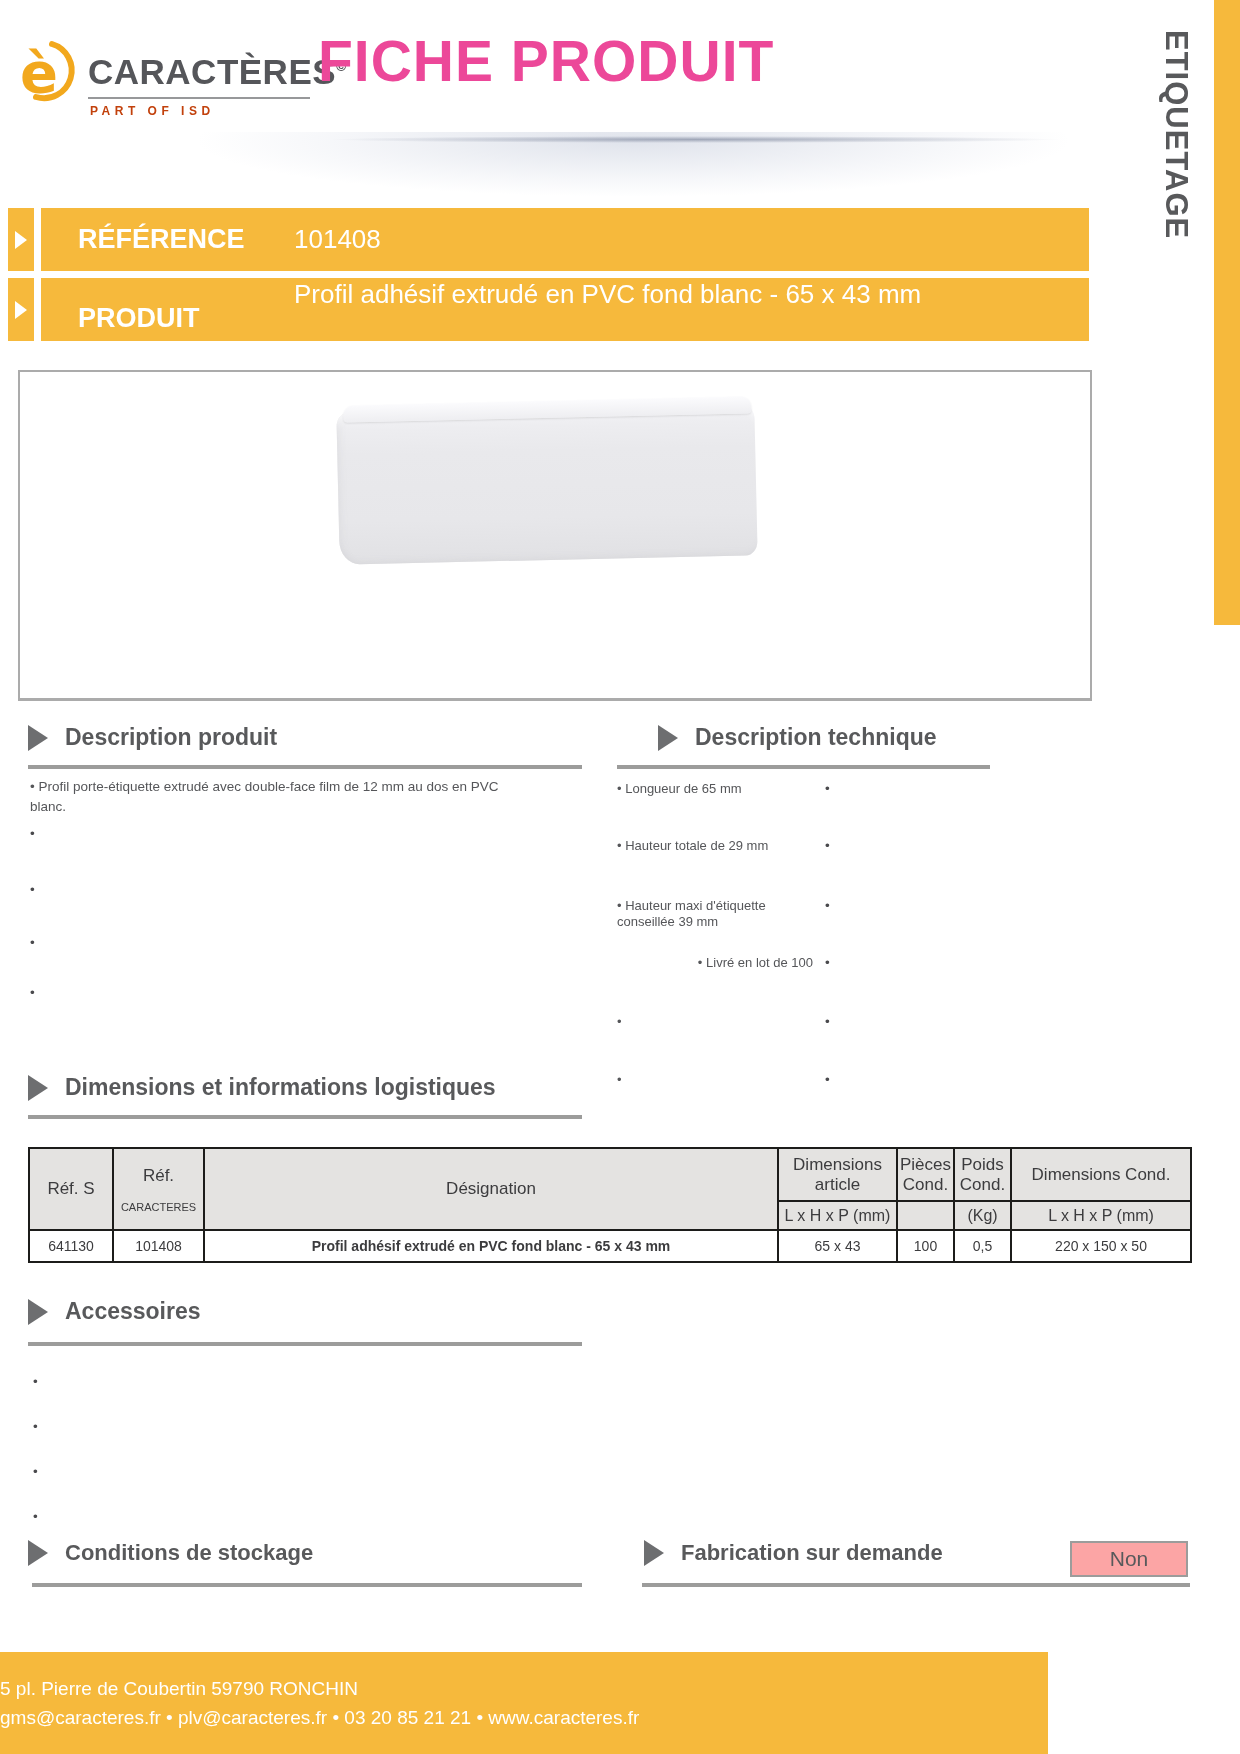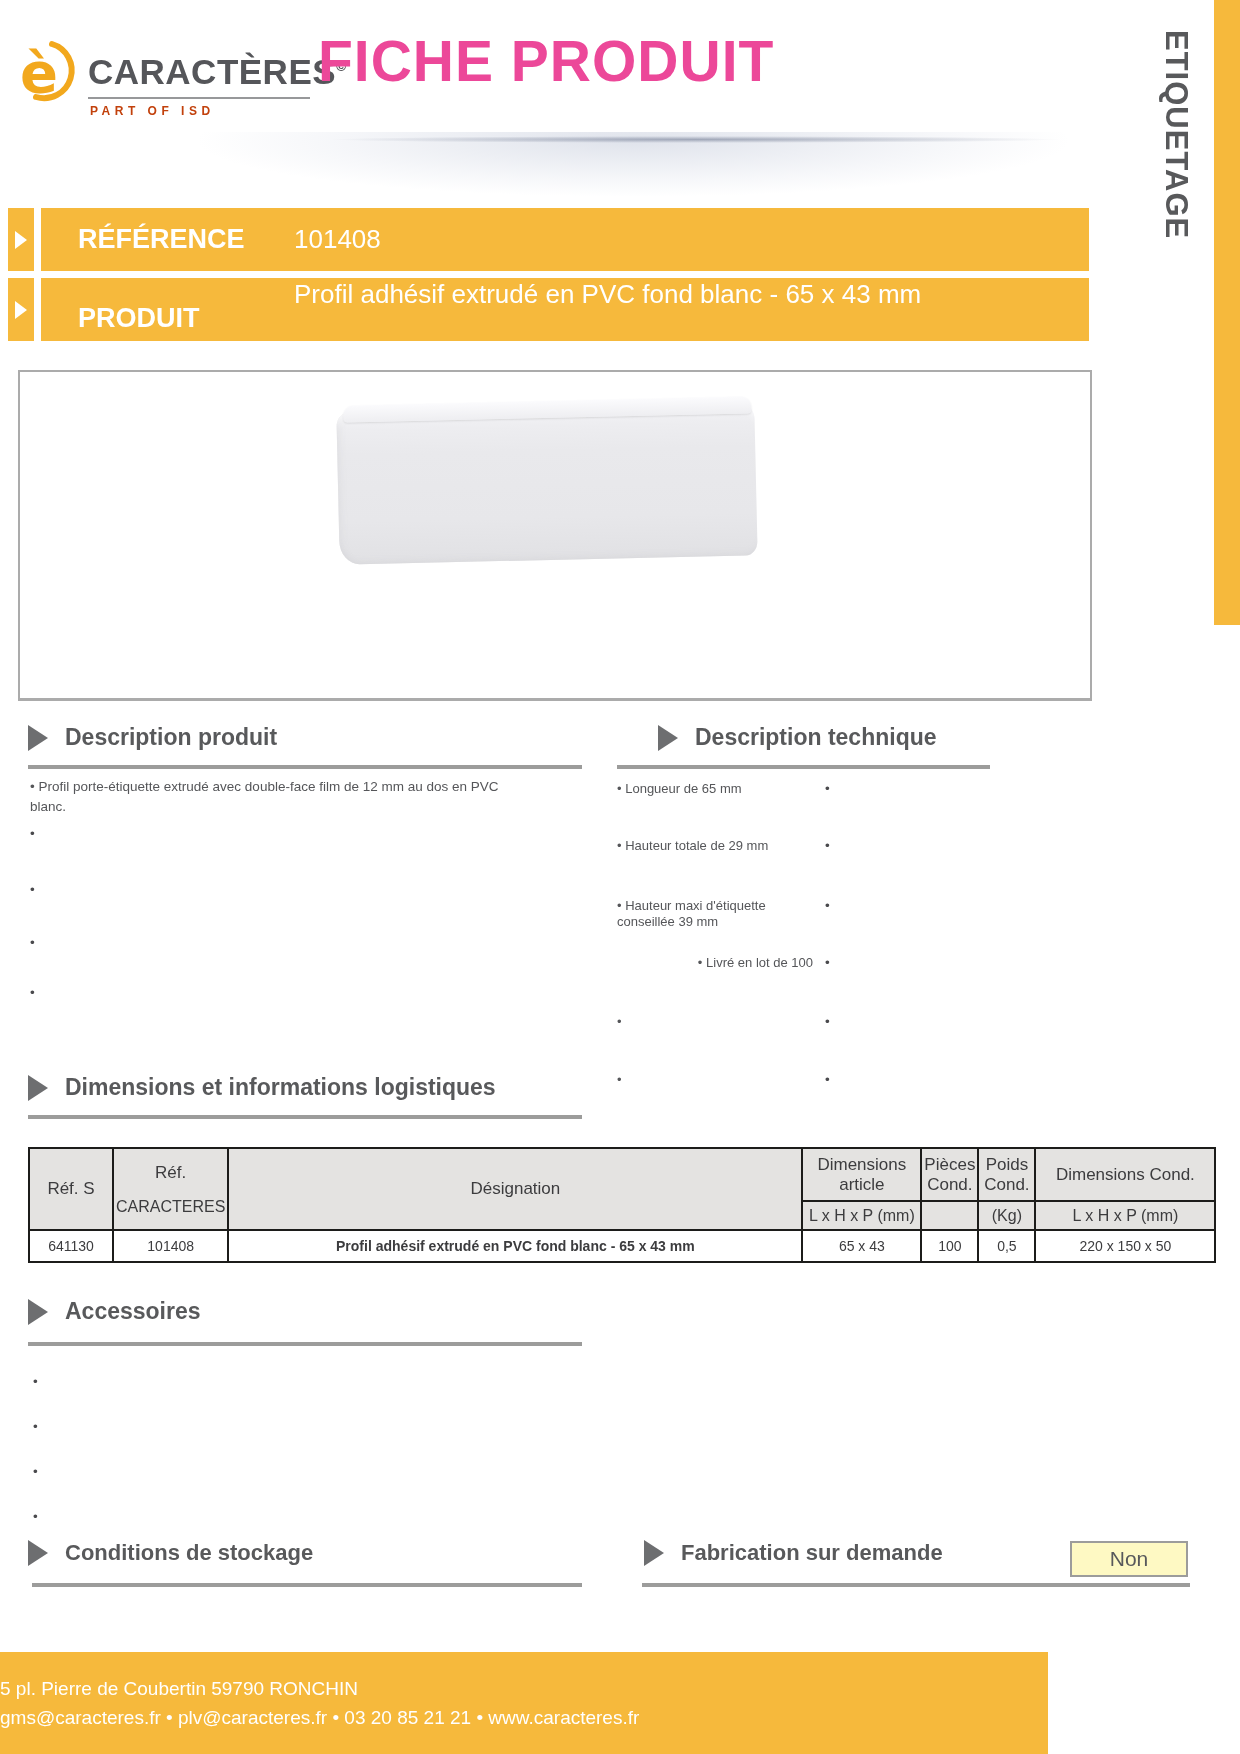--- a/index.html
+++ b/index.html
@@ -57,25 +57,25 @@
   .bullet-par { position:absolute; left:30px; width:505px; }
   .lone-bullet { position:absolute; font-size:13.5px; color:#4a4a4d; }
   .tech-row-left { position:absolute; left:617px; width:196px; font-size:13px; line-height:16px; color:#555659; }
   .tech-row-right { position:absolute; left:825px; font-size:13.5px; color:#4a4a4d; }
   
   .log-table { position:absolute; left:28px; top:1147px; border-collapse:collapse; table-layout:fixed; }
   .log-table th, .log-table td { border:2px solid #1c1c1a; text-align:center; vertical-align:middle; padding:0 2px; overflow:hidden; }
   .log-table th { background:#E4E3E1; font-weight:normal; font-size:17px; color:#3c3c3e; }
   .log-table .sub { font-size:16px; height:27px; }
   .log-table td { background:#ffffff; font-size:14px; color:#3c3c3e; height:30px; }
-  .hdr-small { font-size:16px; display:block; margin-top:15px;text-align:center; }
+  .hdr-small { font-size:11px; display:block; margin-top:15px;text-align:center; }
   .cell-designation { font-weight:bold; }
   
   .non-box { position:absolute; left:1070px; top:1541px; width:114px; height:32px; border:2px solid #9c9c9b;
-    display:flex; align-items:center; justify-content:center; font-size:21px; color:#58595B; background:#fef9c3; }
+    display:flex; align-items:center; justify-content:center; font-size:21px; color:#58595B; background:#fca5a5; }
   
   .footer { position:absolute; left:0; top:1652px; width:1048px; height:102px; background:#F6B93C;
     color:#ffffff; text-align:left; }
   .footer-line1 { padding-top:26px; font-size:19px; }
   .footer-line2 { margin-top:7px; font-size:19px; }
 </style>
 </head>
 <body>
 
 <div class="page">

